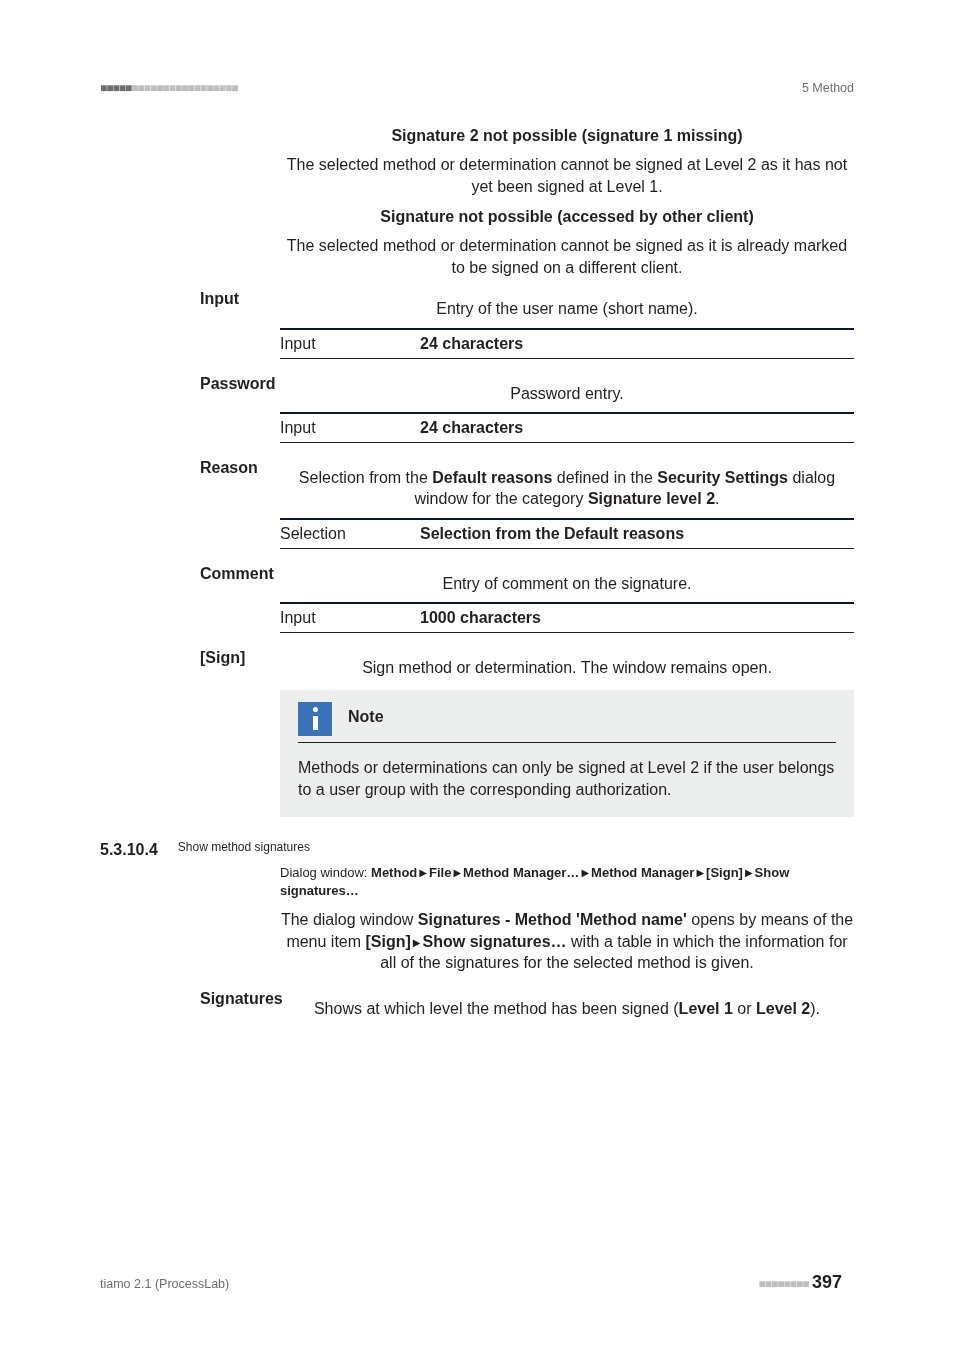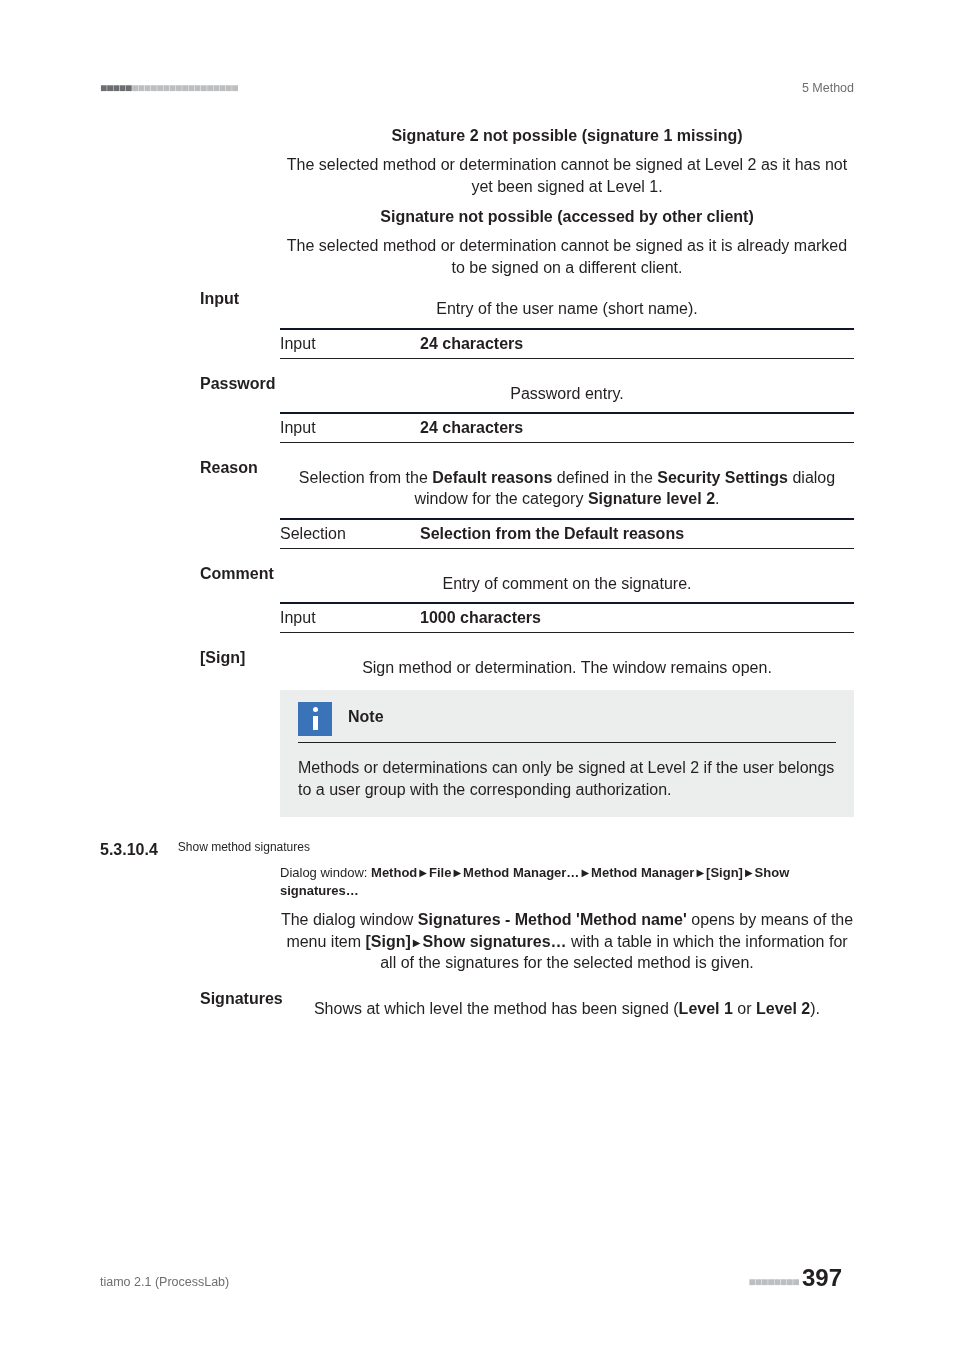--- a/index.html
+++ b/index.html
@@ -138,21 +138,21 @@
     left: 100px;
     right: 112px;
     bottom: 56px;
     display: flex;
     justify-content: space-between;
     align-items: baseline;
     font-size: 12.5px;
     color: #6d6e71;
   }
   .page-num {
-    font-size: 24px;
+    font-size: 18px;
     font-weight: 700;
     color: #231f20;
   }
   .block { position: relative; }
   .spacer-sm { height: 10px; }
 </style>
 </head>
 <body>
 
 <div class="page">

